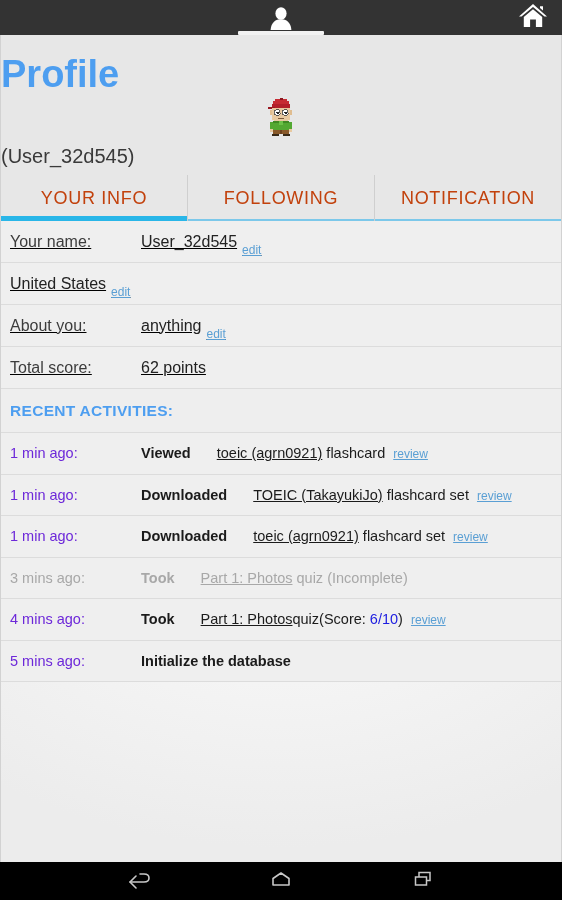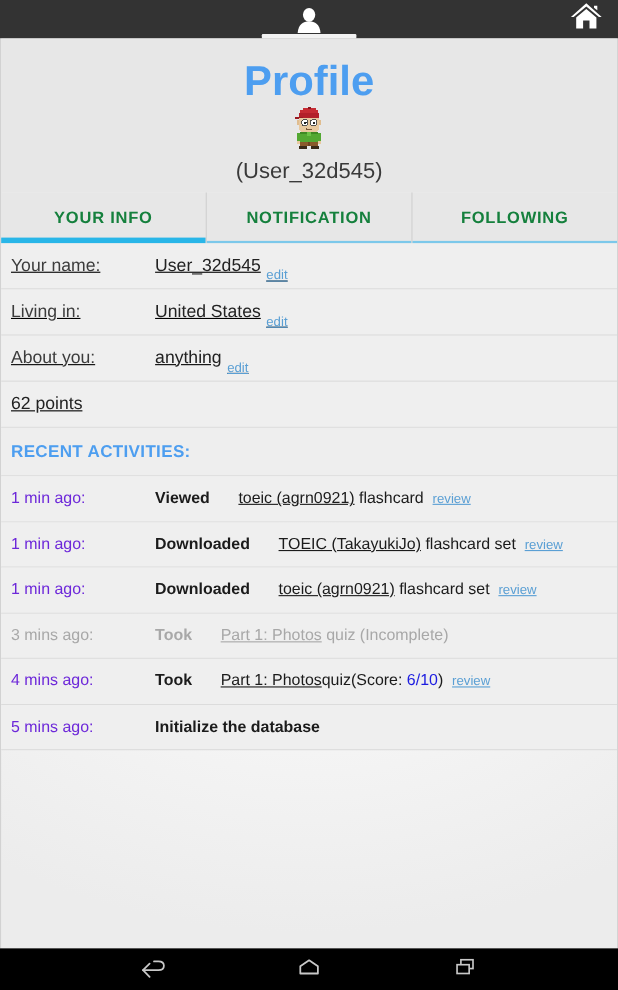--- a/index.html
+++ b/index.html
@@ -62,21 +62,20 @@
     background:
       radial-gradient(ellipse 460px 300px at 50% 62%, #fbfbfb 0%, #f4f4f4 45%, #ececec 100%);
     border-left: 1px solid #d2d2d2;
     border-right: 1px solid #d2d2d2;
     overflow: hidden;
   }
 
   .header-block {
     background: #e7e7e7;
     padding-top: 16px;
-    text-align: center;
   }
   .profile-title {
     color: #4d9ef0;
     font-size: 38px;
     font-weight: bold;
     line-height: 46px;
     letter-spacing: 0px;
   }
   .avatar-wrap {
     margin-top: 2px;
@@ -101,23 +100,23 @@
   .tab {
     flex: 1;
     position: relative;
     display: flex;
     align-items: center;
     justify-content: center;
     border-left: 1px solid #cfcfcf;
   }
   .tab:first-child { border-left: none; }
   .tab-label {
-    font-size: 15px;
-    font-weight: bold;
-    color: #15803d;
+    font-size: 18px;
+    font-weight: normal;
+    color: #c2410c;
     letter-spacing: 0.7px;
   }
   .tab .underline {
     position: absolute;
     left: 0; right: 0; bottom: 0;
     height: 2px;
     background: #7cc8ea;
   }
   .tab.active .underline {
     height: 5px;
@@ -285,46 +284,46 @@
       </div>
       <div class="username">(User_32d545)</div>
     </div>
 
     <div class="tabs">
       <div class="tab active">
         <span class="tab-label">YOUR INFO</span>
         <span class="underline"></span>
       </div>
       <div class="tab">
+        <span class="tab-label">FOLLOWING</span>
+        <span class="underline"></span>
+      </div>
+      <div class="tab">
         <span class="tab-label">NOTIFICATION</span>
-        <span class="underline"></span>
-      </div>
-      <div class="tab">
-        <span class="tab-label">FOLLOWING</span>
         <span class="underline"></span>
       </div>
     </div>
 
     <div class="info-list">
       <div class="info-row">
         <span class="info-label">Your name:</span>
         <span class="info-value">User_32d545</span>
         <a class="edit-link" href="#">edit</a>
       </div>
       <div class="info-row">
-        <span class="info-label">Living in:</span>
         <span class="info-value">United States</span>
         <a class="edit-link" href="#">edit</a>
       </div>
       <div class="info-row">
         <span class="info-label">About you:</span>
         <span class="info-value">anything</span>
         <a class="edit-link" href="#">edit</a>
       </div>
       <div class="info-row">
+        <span class="info-label">Total score:</span>
         <span class="info-value">62 points</span>
       </div>
     </div>
 
     <div class="section-head">
       <span>RECENT ACTIVITIES:</span>
     </div>
 
     <div class="act-row">
       <span class="act-time">1 min ago:</span>

